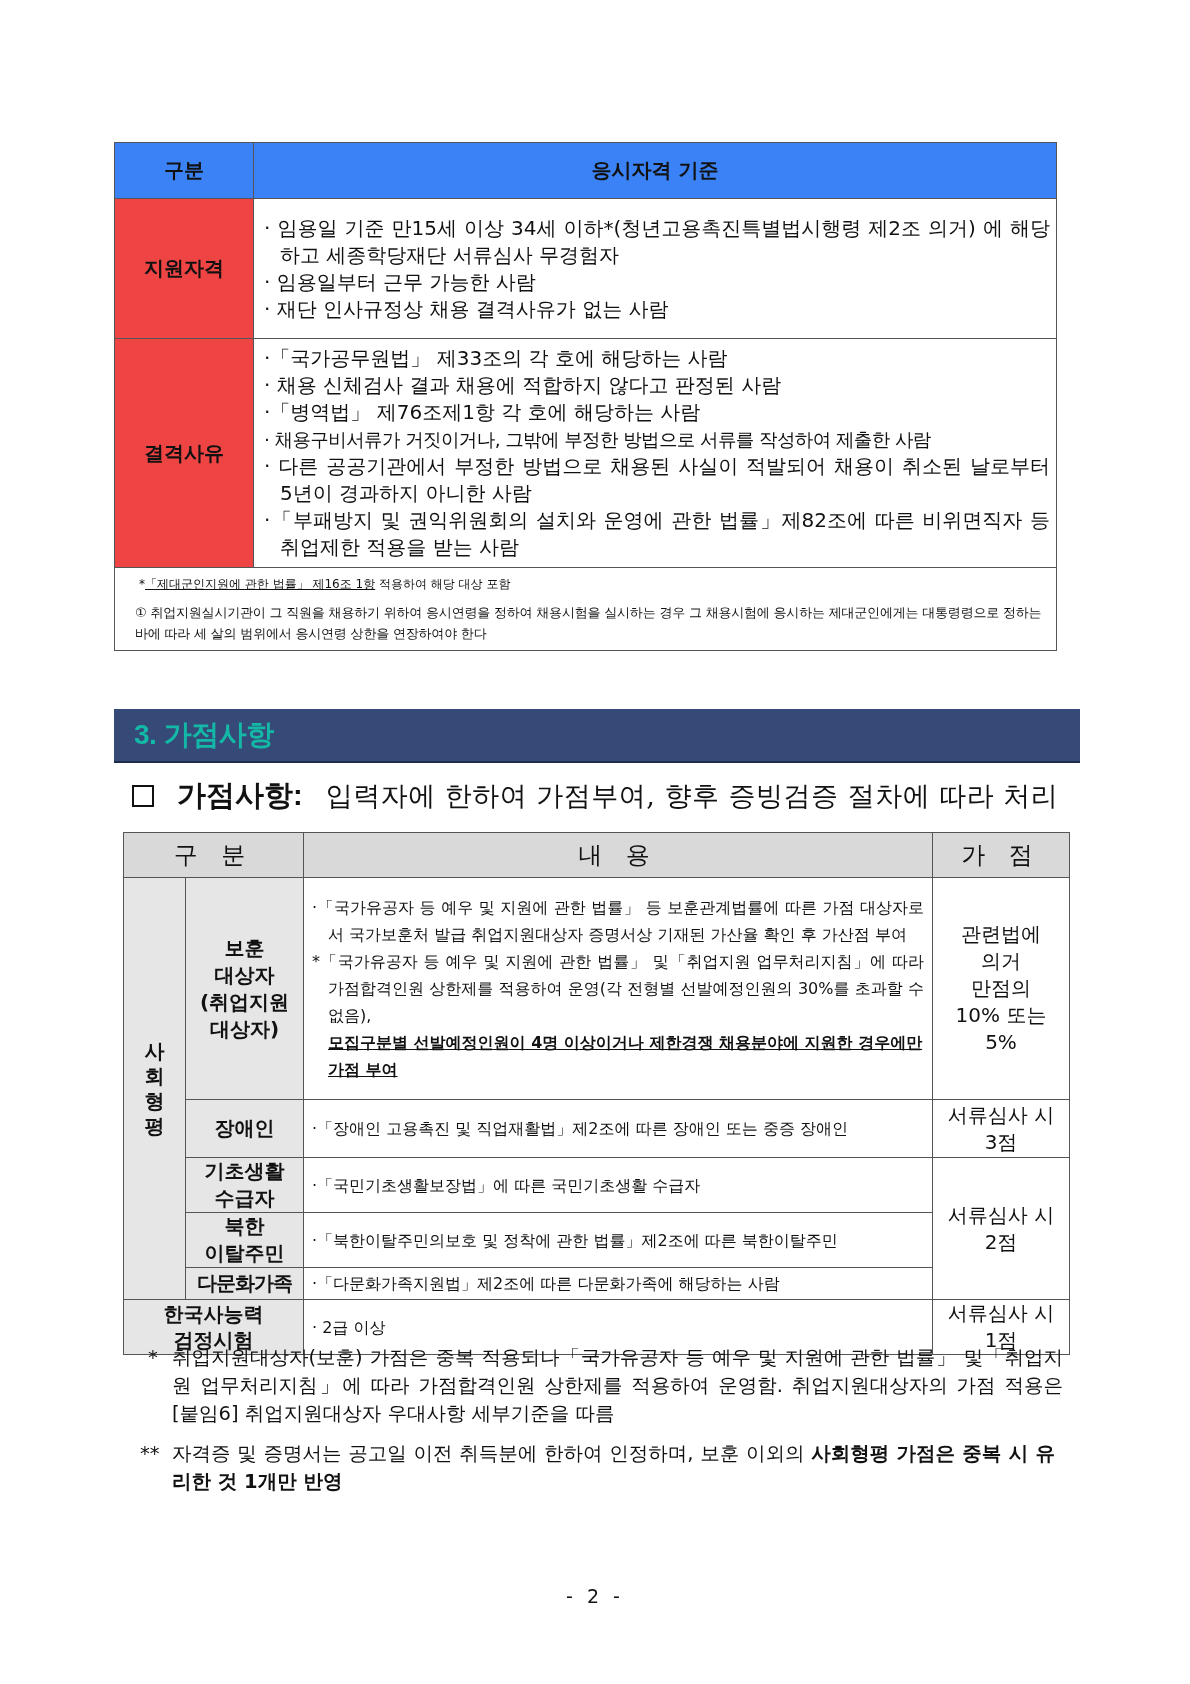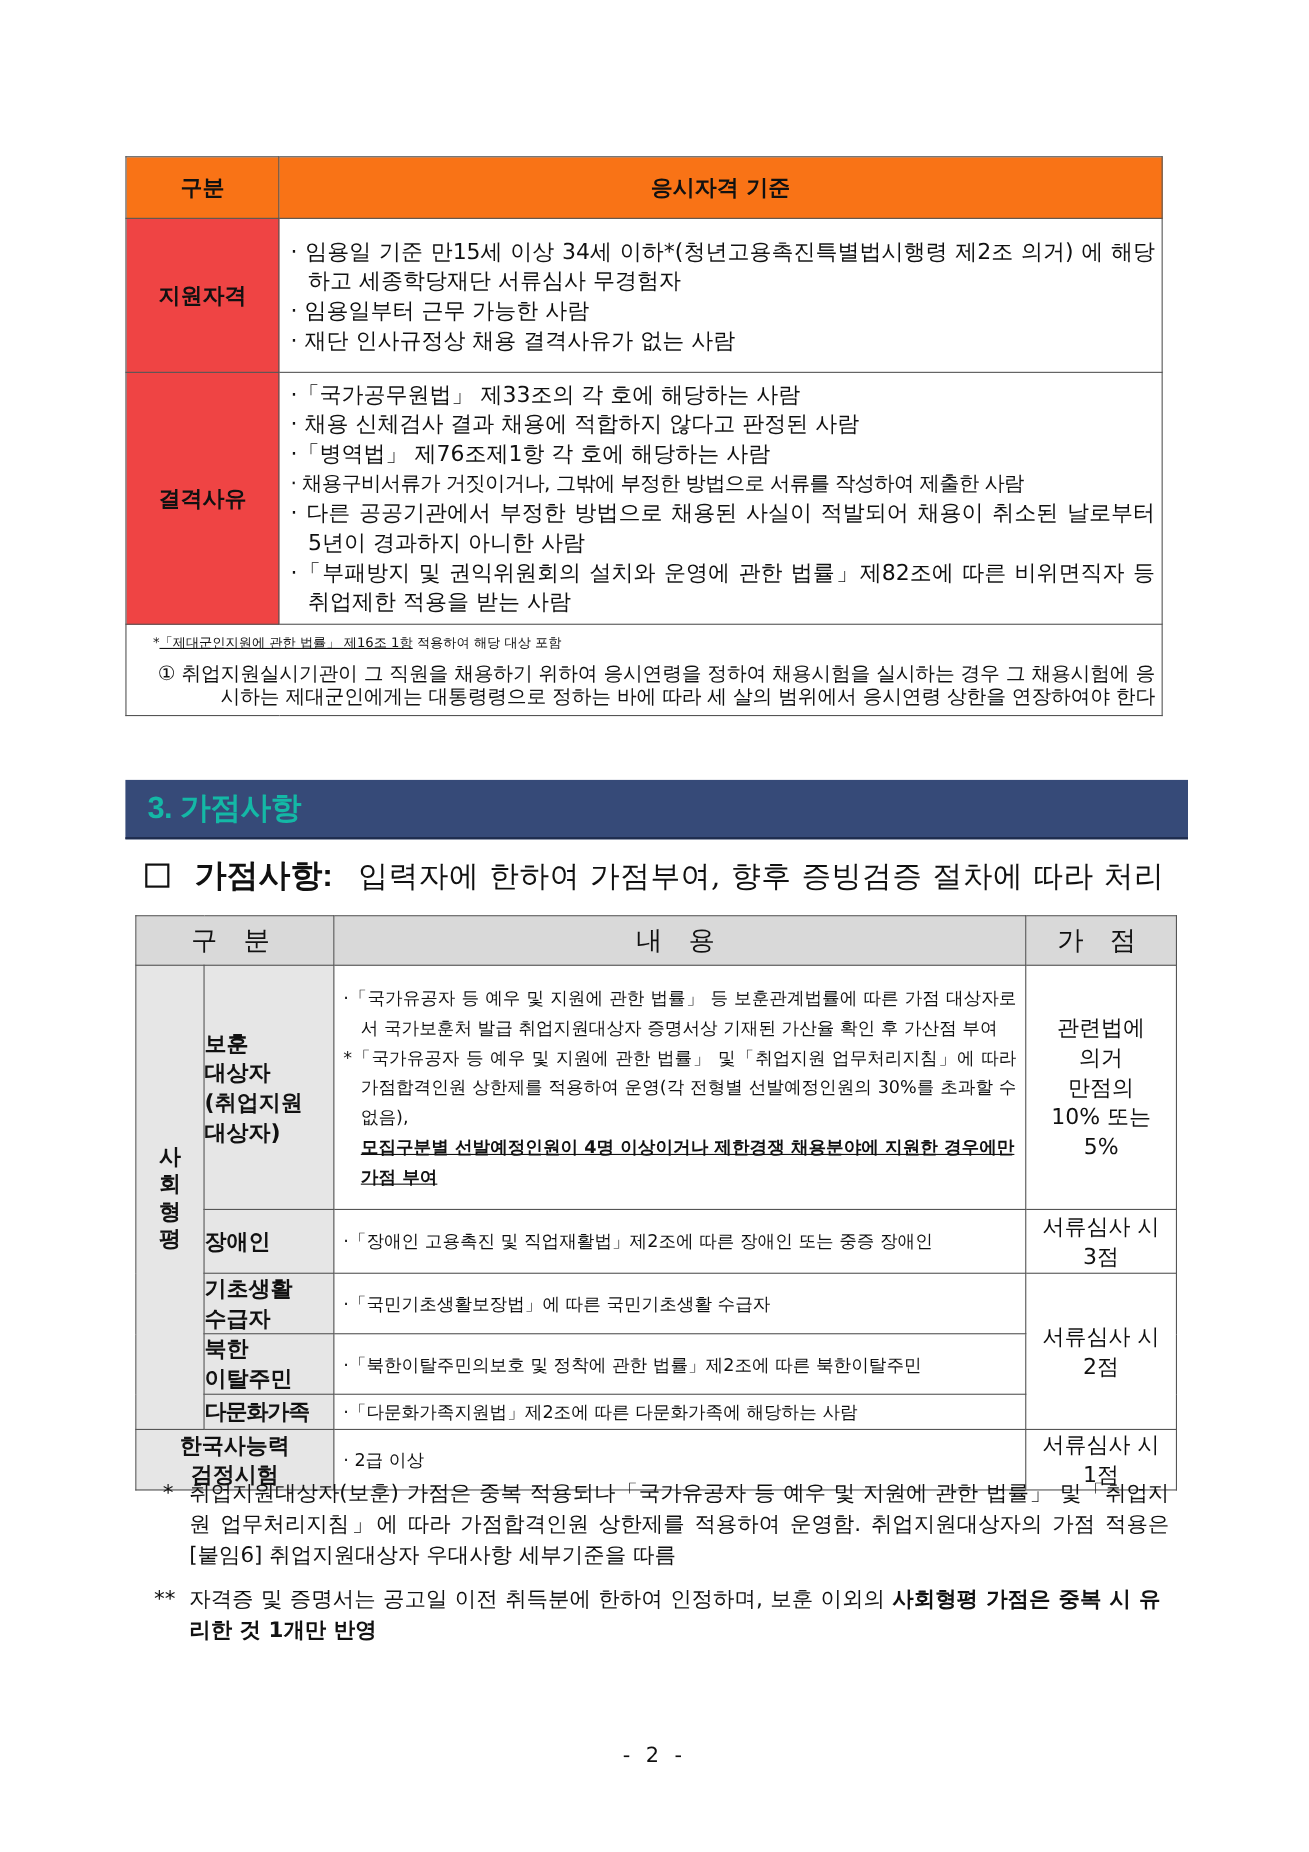--- a/index.html
+++ b/index.html
@@ -1,45 +1,45 @@
 <!DOCTYPE html>
 <html><head>
 <meta charset="utf-8">
 <style>
   html, body { margin: 0; padding: 0; background: #ffffff; }
   body { width: 1190px; height: 1684px; position: relative; font-family: "DejaVu Sans", "Liberation Sans", sans-serif; color: #111; overflow: hidden; }
 
   
   .t1 { position: absolute; left: 114px; top: 142px; width: 943px; border-collapse: collapse; border: 1.5px solid #333; }
   .t1 td, .t1 th { border: 1px solid #555; padding: 0; }
-  .t1 th { background: #f97316; height: 55px; font-weight: bold; font-size: 20px; text-align: center; }
+  .t1 th { background: #3b82f6; height: 55px; font-weight: bold; font-size: 20px; text-align: center; }
   .t1 .cat { background: #ef4444; width: 138px; text-align: center; font-weight: bold; font-size: 20px; }
   .t1 .body { padding: 6px 6px 6px 10px; font-size: 20px; line-height: 27px; }
   .t1 .line { display: block; padding-left: 16px; text-indent: -16px; text-align: justify; }
   .t1 .line.tight { font-size: 18.5px; letter-spacing: -0.6px; }
   .t1 .note-cell { padding: 2px 6px 6px 4px; }
   .t1 .note-main { font-size: 12px; line-height: 28px; margin-left: 20px; }
   .t1 .note-main u { text-decoration: underline; }
-  .t1 .note-sub { font-size: 18px; line-height: 21px; padding-left: 16px; padding-top: 4px; letter-spacing: -0.2px; text-align: right; }
+  .t1 .note-sub { font-size: 13px; line-height: 21px; padding-left: 16px; padding-top: 4px; letter-spacing: -0.2px; }
 
   
   .sec-header { position: absolute; left: 114px; top: 709px; width: 966px; height: 54px; background: #364a78; border-bottom: 2px solid #1e2c4d; box-sizing: border-box; display: flex; align-items: center; }
   .sec-header span { color: #14b8a6; font-weight: bold; font-size: 28px; padding-left: 20px; letter-spacing: -0.5px; font-family: "Liberation Sans", sans-serif; }
 
   .lead { position: absolute; left: 132px; top: 776px; font-size: 29px; display: flex; align-items: center; gap: 23px; }
   .lead .box { width: 22px; height: 22px; border: 2px solid #111; box-sizing: border-box; display: inline-block; }
   .lead .b { font-weight: bold; font-family: "Liberation Sans", sans-serif; }
   .lead .rest { font-family: "DejaVu Serif", "Liberation Serif", serif; font-size: 27px; letter-spacing: 0.5px; }
 
   
   .t2 { position: absolute; left: 123px; top: 832px; width: 947px; border-collapse: collapse; border: 1.5px solid #333; table-layout: fixed; }
   .t2 td, .t2 th { border: 1px solid #555; padding: 0; }
   .t2 th { background: #d9d9d9; height: 44px; font-weight: normal; font-size: 24px; text-align: center; letter-spacing: 8px; }
   .t2 .c1 { width: 62px; background: #e6e6e6; }
-  .t2 .c2 { width: 118px; background: #e6e6e6; text-align: left; font-weight: bold; font-size: 20px; line-height: 27px; }
+  .t2 .c2 { width: 118px; background: #e6e6e6; text-align: center; font-weight: bold; font-size: 20px; line-height: 27px; }
   .t2 .c4 { width: 137px; text-align: center; font-size: 20px; line-height: 27px; }
   .t2 .vert { text-align: center; font-weight: bold; font-size: 20px; line-height: 25px; }
   .t2 .content { padding: 2px 8px 2px 8px; font-size: 16px; line-height: 27px; }
   .t2 .line { display: block; padding-left: 16px; text-indent: -16px; text-align: justify; }
   .t2 .emph { font-weight: bold; text-decoration: underline; display: block; padding-left: 16px; }
   .t2 .mixed { background: #e6e6e6; text-align: center; font-weight: bold; font-size: 20px; line-height: 26px; }
 
   
   .fn { position: absolute; left: 148px; font-size: 19.5px; line-height: 28px; width: 915px; }
   .fn .row { display: flex; }

